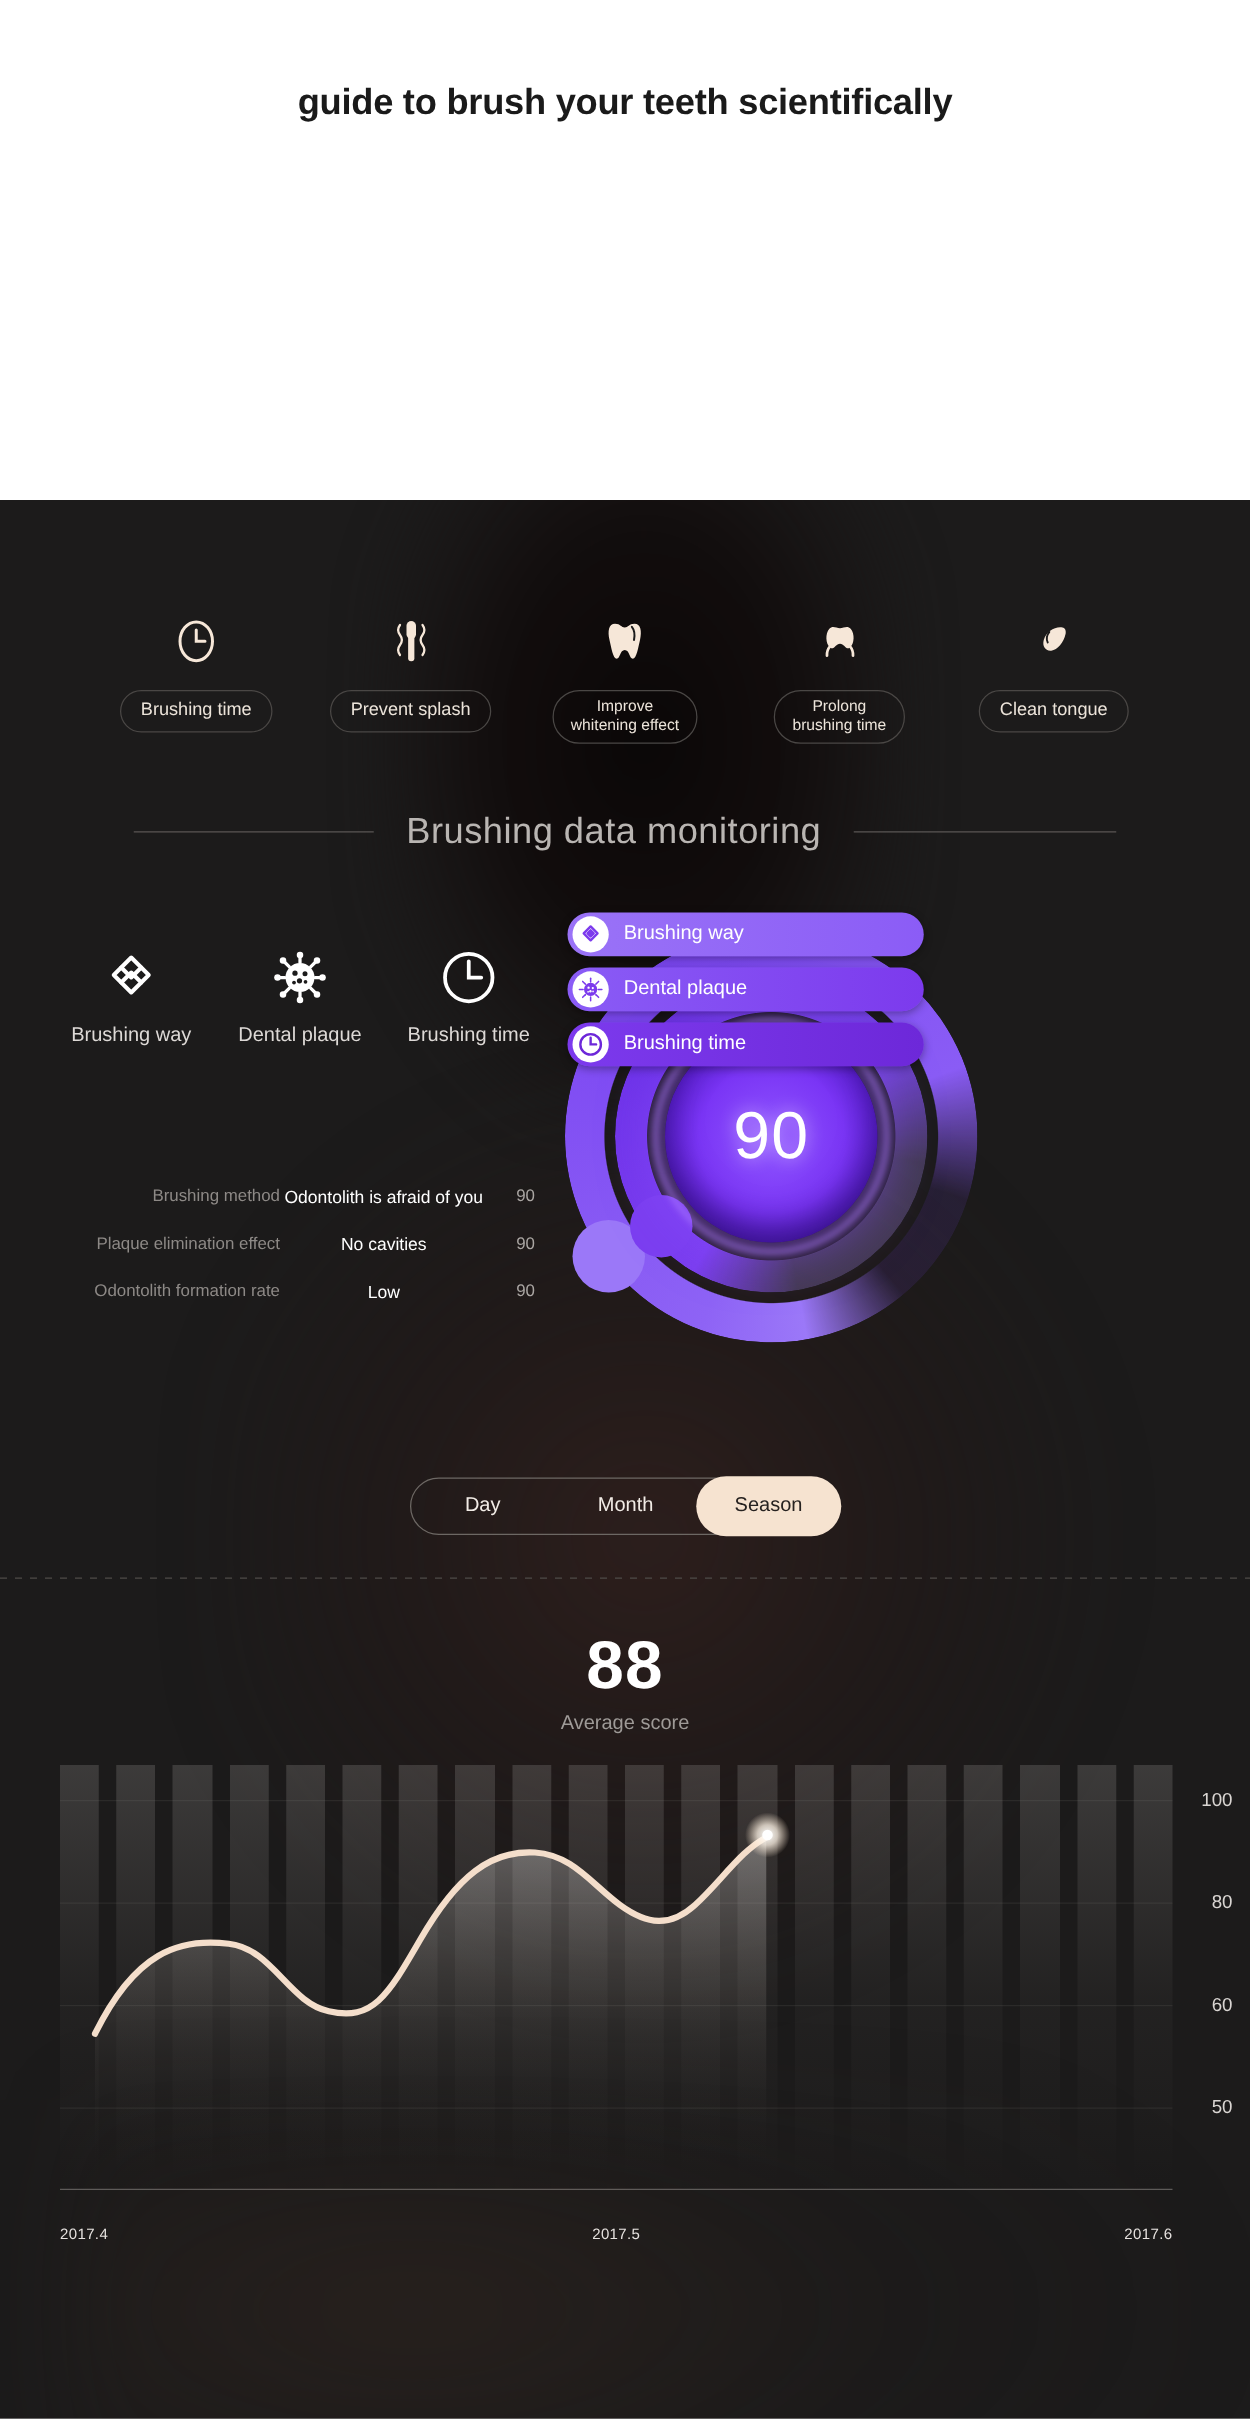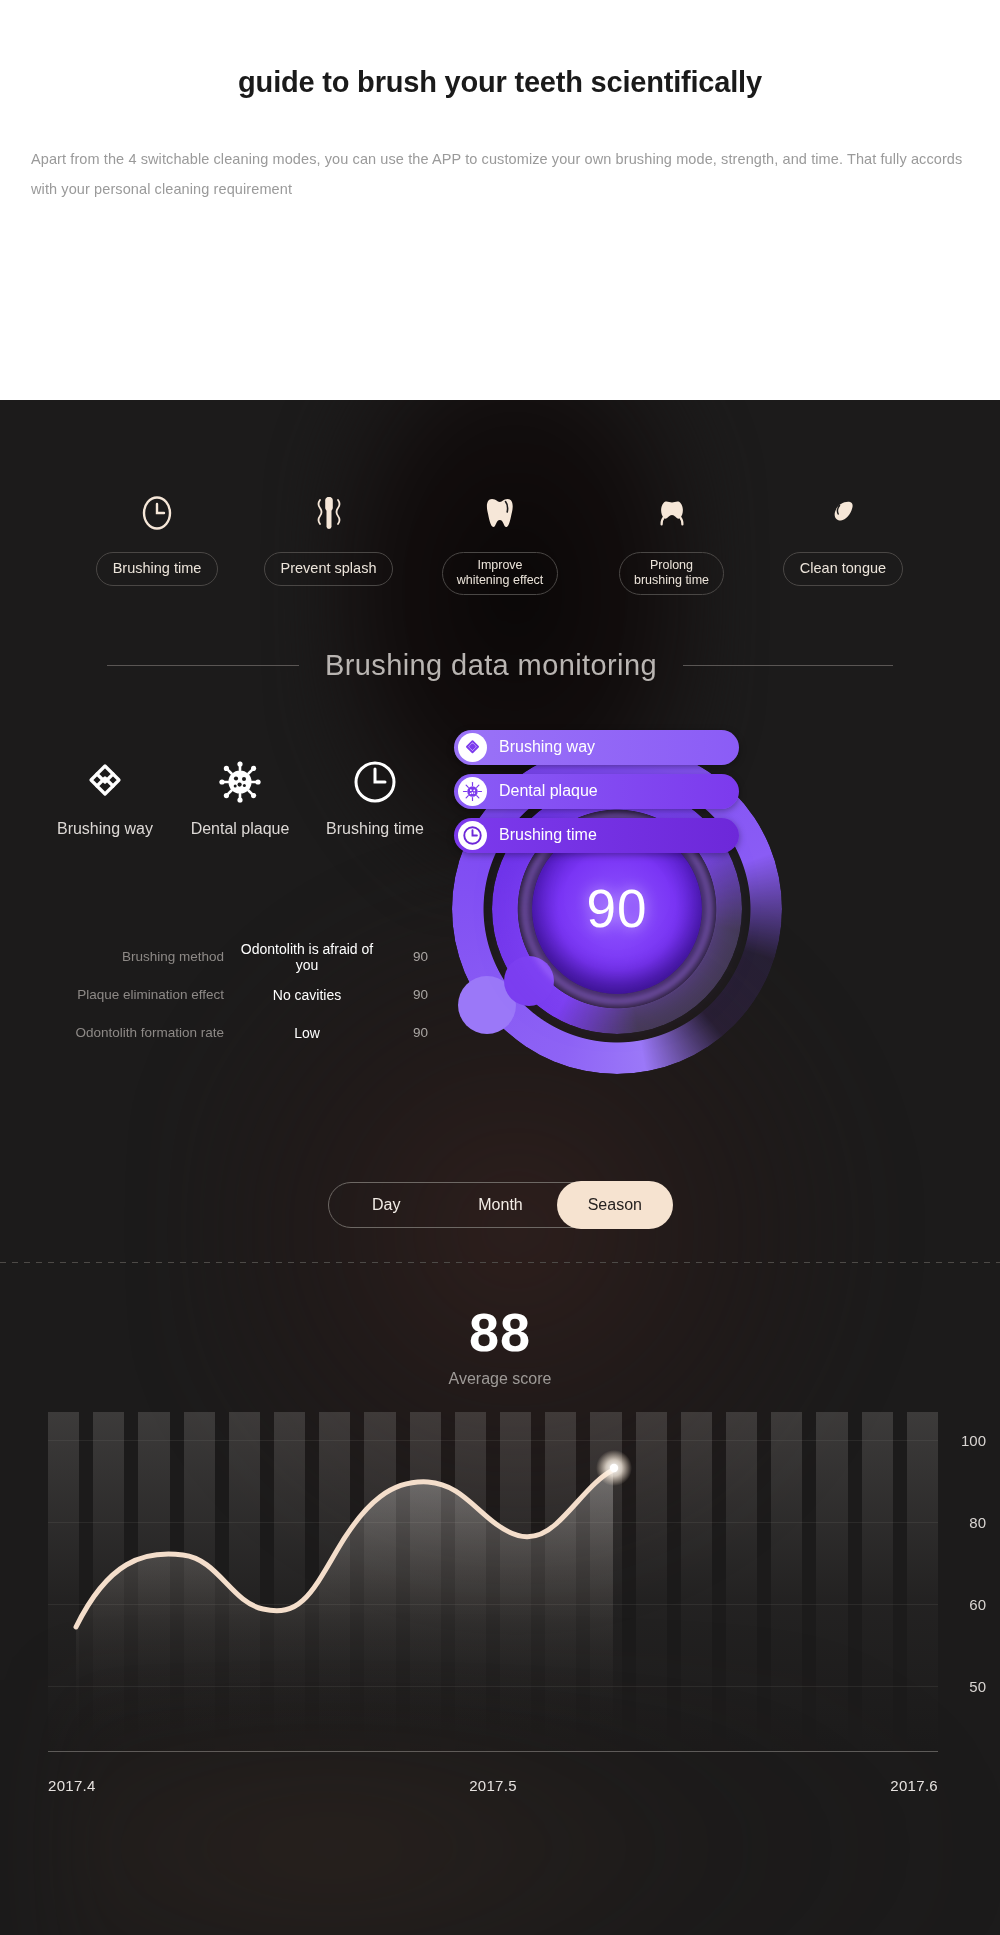--- a/index.html
+++ b/index.html
@@ -140,21 +140,21 @@
     display:flex; flex-direction:column; align-items:center; width:130px;
   }
   .metric-ic { height:52px; display:flex; align-items:center; justify-content:center; }
   .metric-lb { margin-top:12px; font-size:16px; color:#ddd9d6; white-space:nowrap; }
 
   .table {
     position:absolute;
     left:28px; top:238px;
     width:400px;
   }
-  .trow { display:flex; align-items:center; height:30px; margin-bottom:8px;gap:13px; }
+  .trow { display:flex; align-items:center; height:30px; margin-bottom:8px; }
   .tkey { width:196px; text-align:right; font-size:13.5px; color:#8d8986; padding-right:0; }
   .tval { flex:1; text-align:center; font-size:14px; color:#ffffff; }
   .tscore { width:38px; text-align:right; font-size:13.5px; color:#aaa6a3; }
 
   
   .rings {
     position:absolute;
     left:452px; top:20px;
     width:340px; height:390px;
   }
@@ -295,31 +295,30 @@
   .bars { position:absolute; inset:0; display:flex; gap:0; }
   .bar { flex:1; margin-right:14px; background:linear-gradient(180deg, rgba(135,132,130,0.30) 0%, rgba(60,58,57,0.22) 55%, rgba(24,23,23,0.10) 100%); }
   .bar:last-child { margin-right:0; }
   .grid-h { position:absolute; left:0; right:0; height:1px; background:rgba(150,145,142,0.13); }
   .axis-base { position:absolute; left:0; right:0; bottom:0; height:1px; background:rgba(175,170,167,0.45); }
   .xaxis {
     position:absolute; left:0; right:0; bottom:-42px;
     display:flex; justify-content:space-between;
     padding:0 0 0 0;
   }
-  .xtick { font-size:15px; color:#e6e2df; letter-spacing:0.3px; }
+  .xtick { font-size:12px; color:#e6e2df; letter-spacing:0.3px; }
   .curve-svg { position:absolute; left:0; top:0; width:100%; height:340px; overflow:visible; }
 </style>
 </head>
 <body>
 
 <div class="hero">
   <div class="hero-title">
     <span class="l2">guide to brush your teeth scientifically</span>
   </div>
-  <div class="hero-sub">Apart from the 4 switchable cleaning modes, you can use the APP to customize your own brushing mode, strength, and time. That fully accords with your personal cleaning requirement</div>
 </div>
 
 <div class="dark">
   <div class="bg-blob"></div>
   <div class="bg-blob2"></div>
   <div class="bg-blob3"></div>
 
   <div class="dark-inner">
 
     <div class="feature-row">

